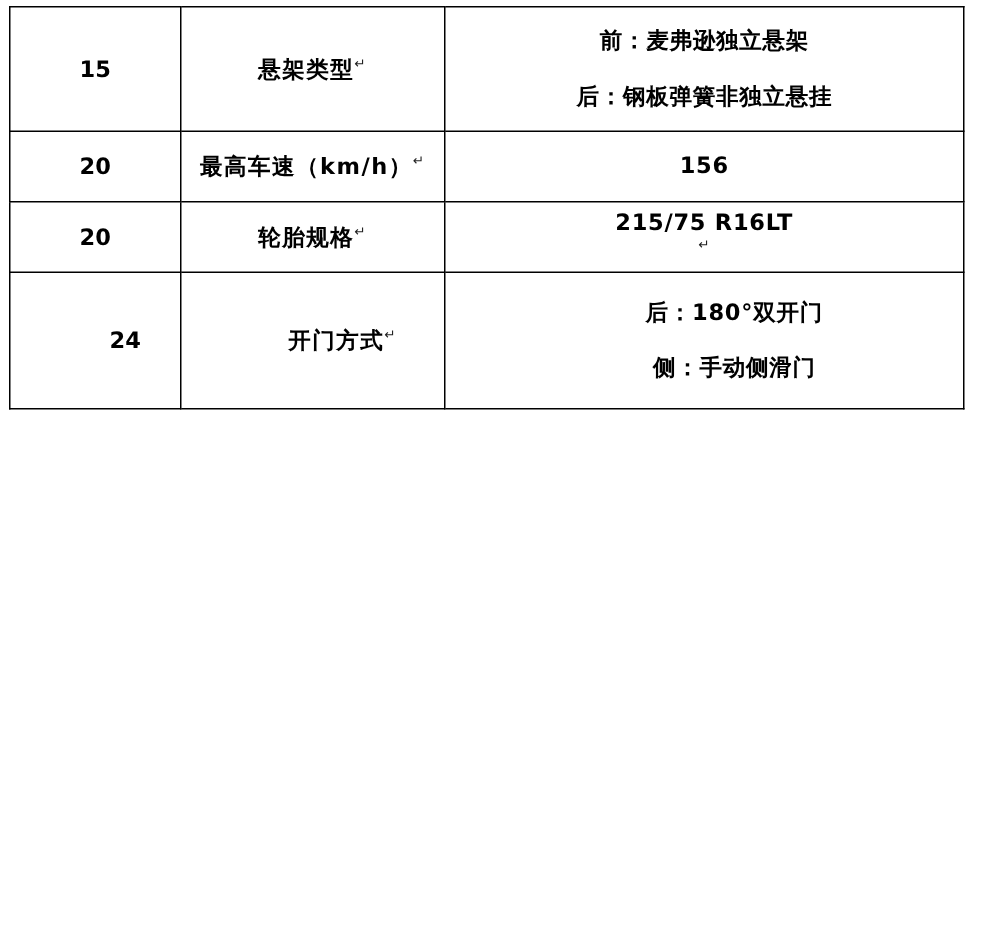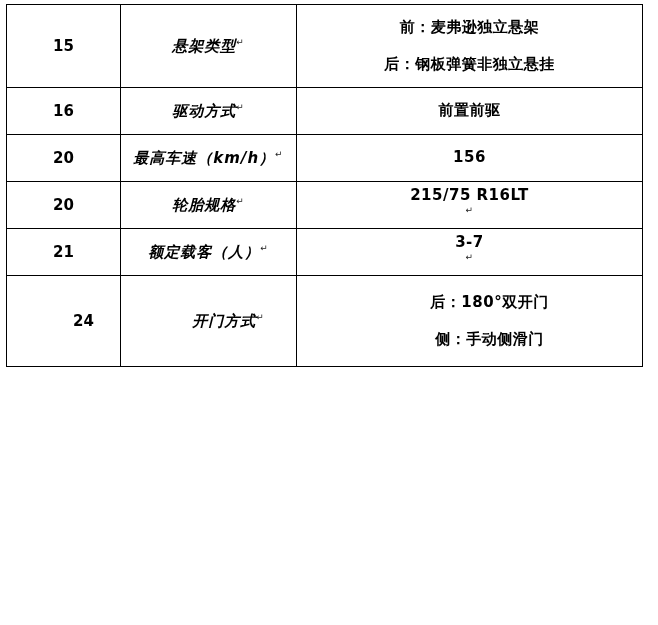--- a/index.html
+++ b/index.html
@@ -40,21 +40,20 @@
   col.c-name  { width: 176px; }
   col.c-value { width: 346px; }
 
   td.idx {
     font-size: 16px;
     letter-spacing: 0px;
   }
   td.name {
     font-size: 16px;
     letter-spacing: 1px;
-    font-style: italic;
   }
   td.val {
     font-size: 16px;
     letter-spacing: 0.5px;
   }
   .line {
     display: block;
     line-height: 1.15;
     text-align: center;
   }
@@ -90,29 +89,20 @@
         <td class="idx">15</td>
         <td class="name">
           <span>悬架类型</span><span class="mark">↵</span>
         </td>
         <td class="val">
           <span class="line">前：麦弗逊独立悬架</span>
           <span class="line">后：钢板弹簧非独立悬挂</span>
         </td>
       </tr>
 
-      <tr class="r-normal">
-        <td class="idx">16</td>
-        <td class="name">
-          <span>驱动方式</span><span class="mark">↵</span>
-        </td>
-        <td class="val">
-          <span class="line">前置前驱</span>
-        </td>
-      </tr>
 
 
 
       <tr class="r-normal">
         <td class="idx">20</td>
         <td class="name">
           <span>最高车速（km/h）</span><span class="mark">↵</span>
         </td>
         <td class="val">
           <span class="line">156</span>
@@ -122,29 +112,20 @@
       <tr class="r-normal">
         <td class="idx">20</td>
         <td class="name">
           <span>轮胎规格</span><span class="mark">↵</span>
         </td>
         <td class="val">
           <span class="line">215/75 R16LT</span><span class="mark">↵</span>
         </td>
       </tr>
 
-      <tr class="r-normal">
-        <td class="idx">21</td>
-        <td class="name">
-          <span>额定载客（人）</span><span class="mark">↵</span>
-        </td>
-        <td class="val">
-          <span class="line">3-7</span><span class="mark">↵</span>
-        </td>
-      </tr>
 
 
 
       <tr class="r-xtall">
         <td class="idx">24</td>
         <td class="name">
           <span>开门方式</span><span class="mark">↵</span>
         </td>
         <td class="val">
           <span class="line">后：180°双开门</span>

